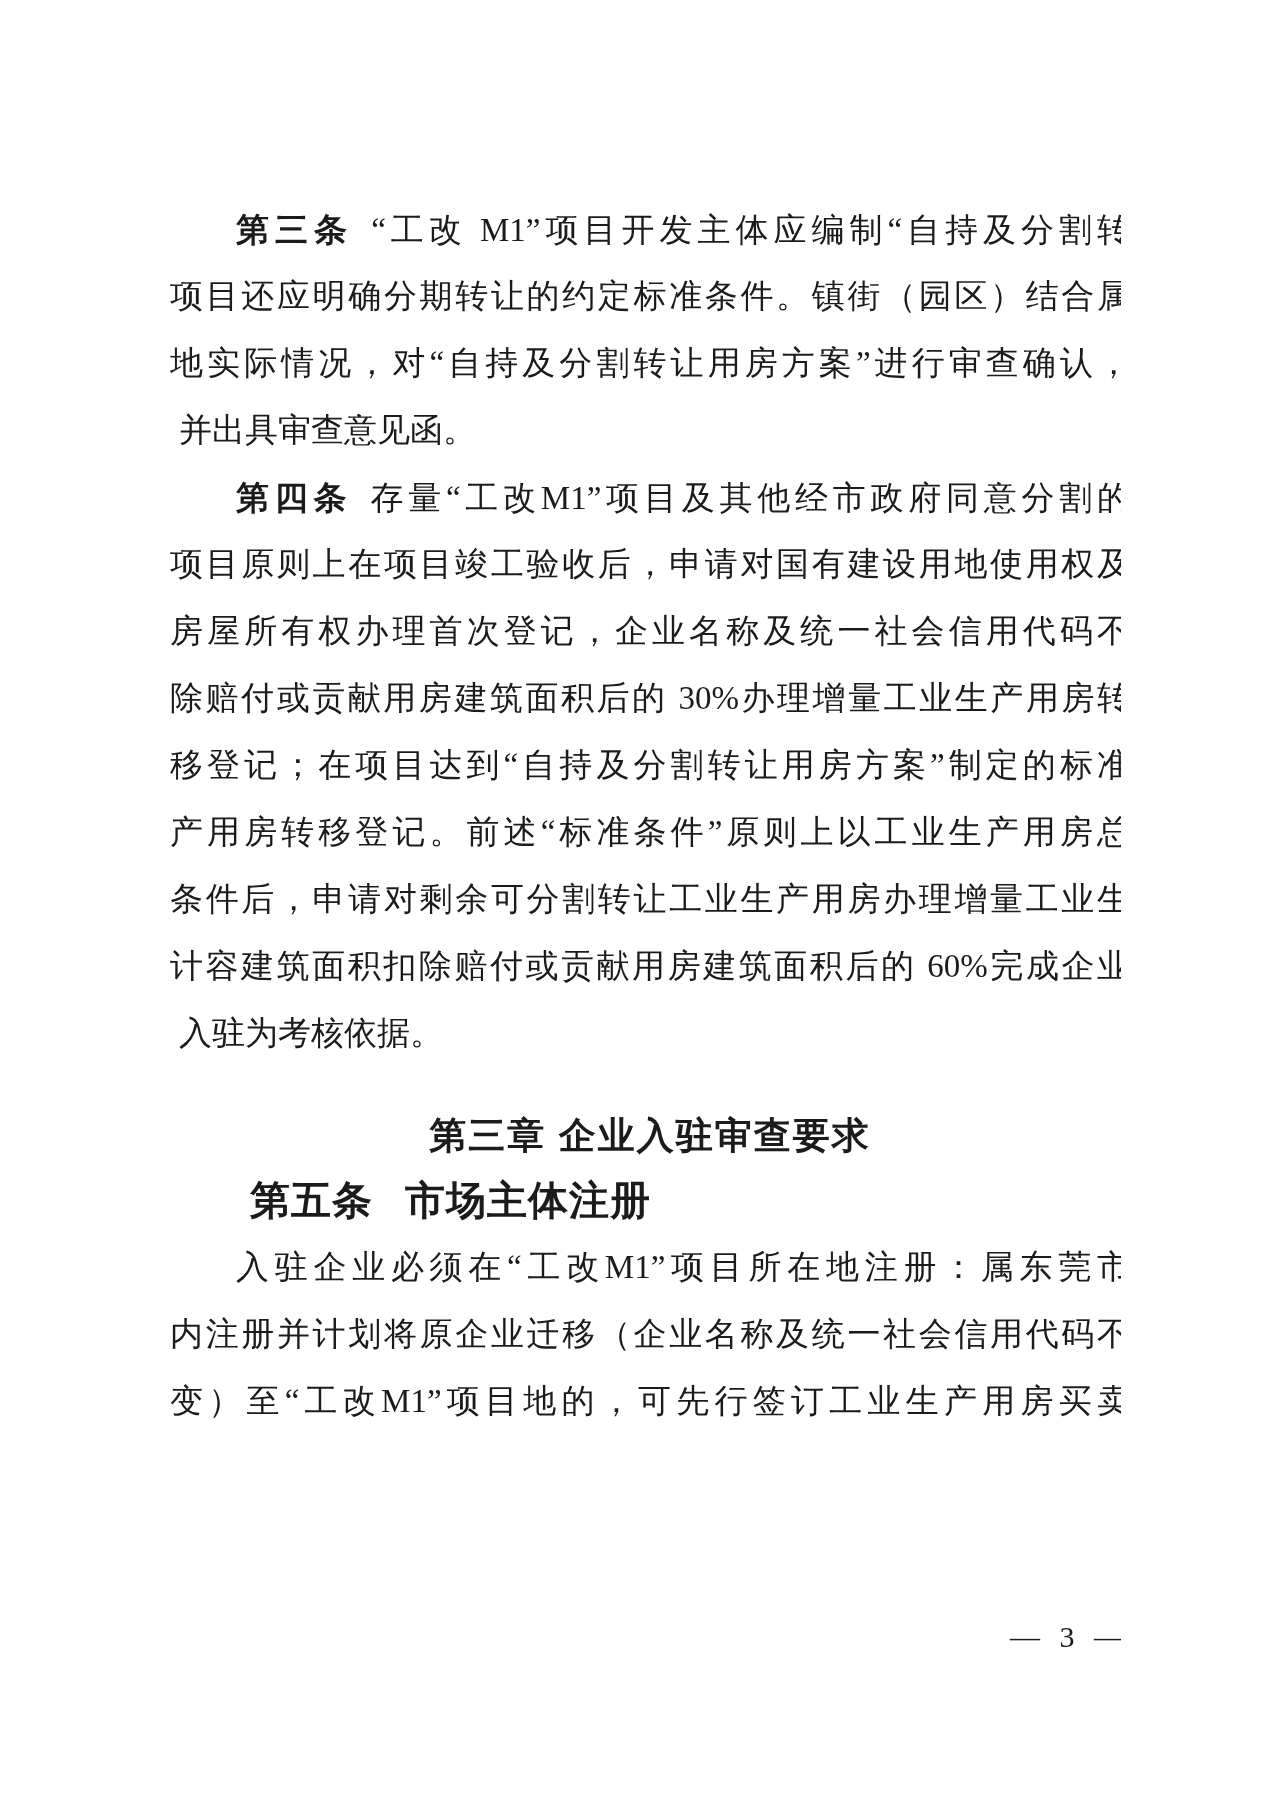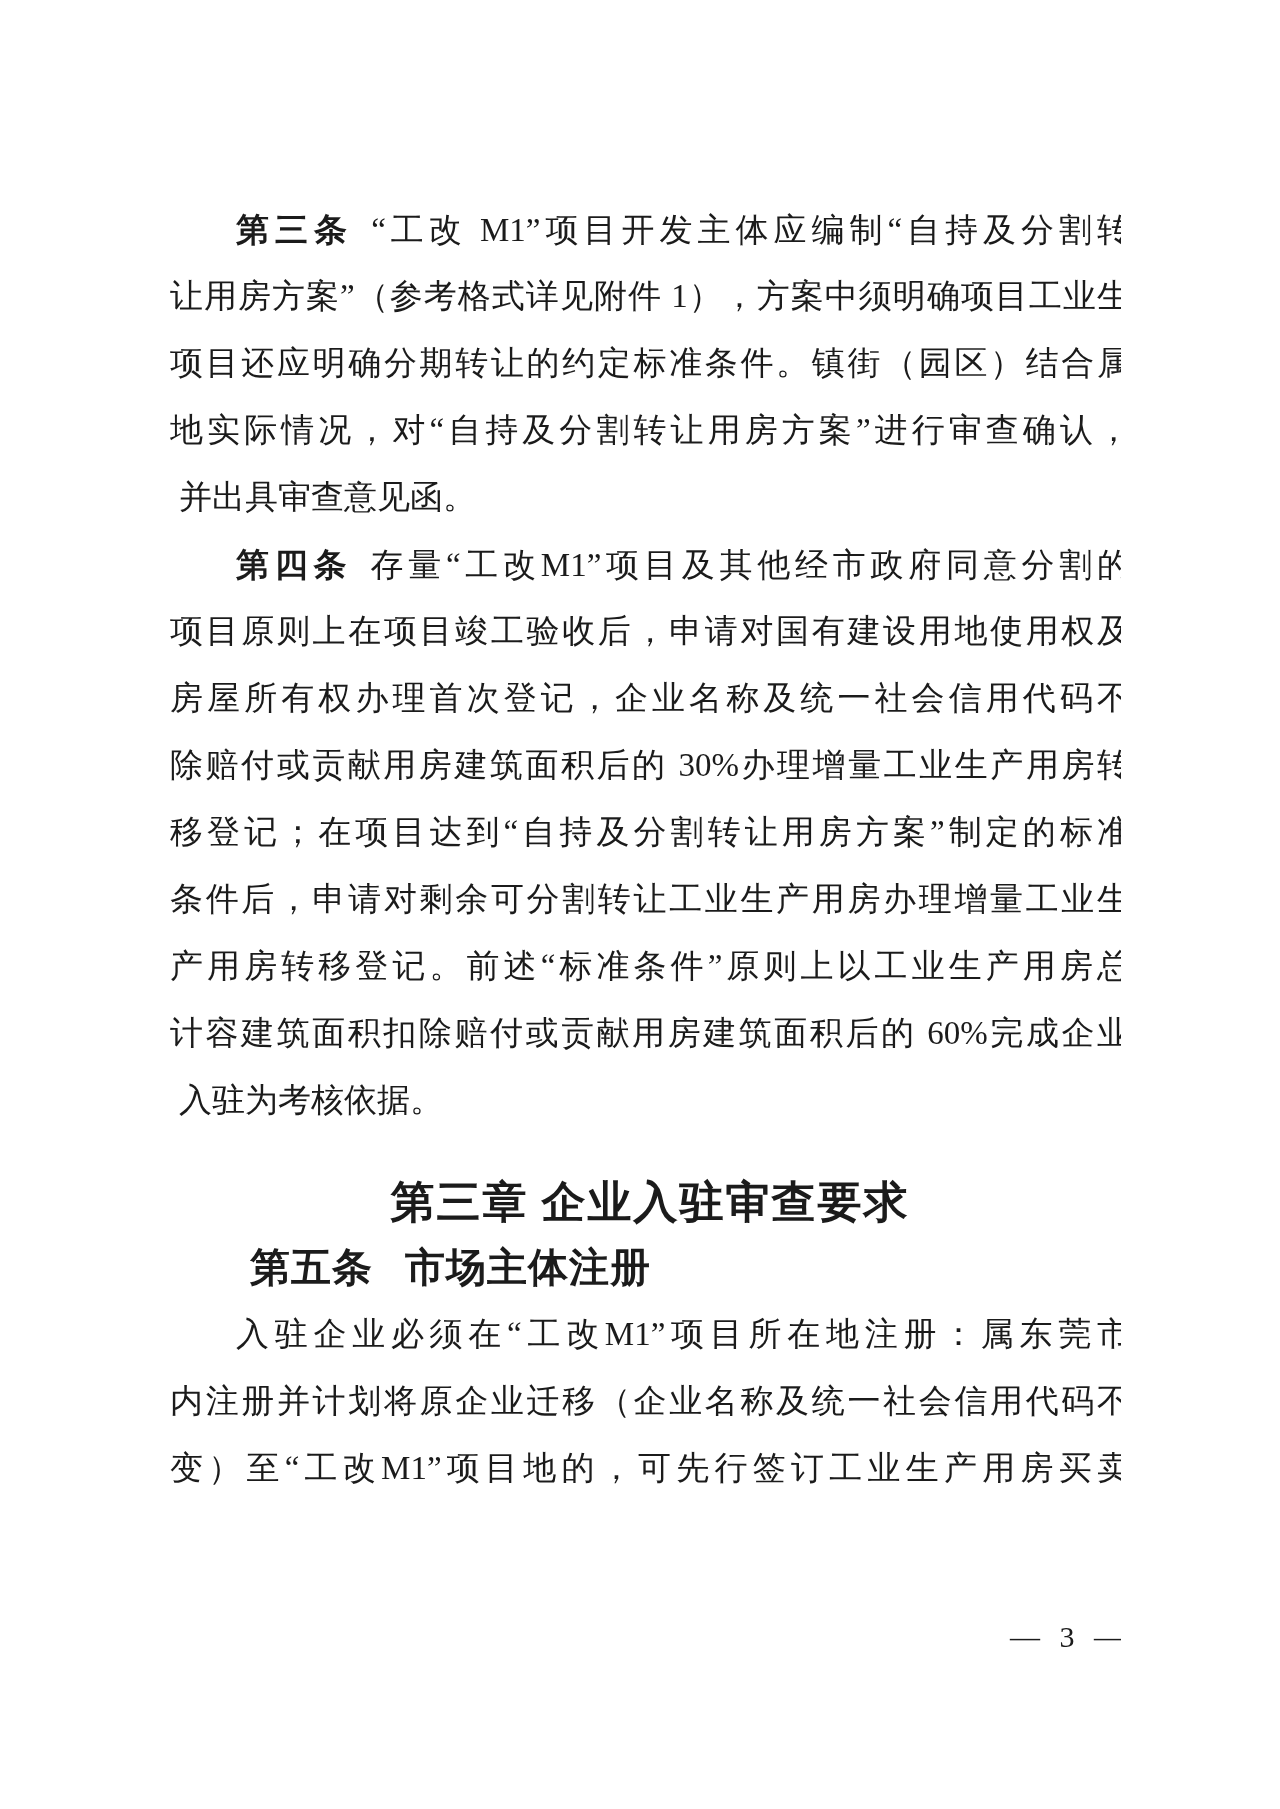--- a/index.html
+++ b/index.html
@@ -45,23 +45,23 @@
     font-weight: 700;
     margin-right: 0.55em;
     letter-spacing: 1px;
   }
   .chapter-heading {
     margin-top: 38px;
     line-height: 62px;
     height: 62px;
     text-align: right;
     text-align-last: center;
-    font-family: Liberation Serif, serif;
+    font-family: Liberation Sans, sans-serif;
     font-weight: 700;
-    font-size: 44px;
+    font-size: 37px;
     letter-spacing: 2px;
   }
   .article-heading {
     line-height: 67px;
     height: 67px;
     text-indent: 2em;
     font-family: "Liberation Sans", "DejaVu Sans", sans-serif;
     font-weight: 700;
     font-size: 40px;
     letter-spacing: 1px;
@@ -81,33 +81,32 @@
     color: #1b1b1b;
   }
 </style>
 </head>
 <body>
 
 <div class="page">
   <main class="content" id="doc-content">
       <div class="paragraph">
         <div class="line indent"><span class="lead">第三条</span>“工改 M1”项目开发主体应编制“自持及分割转</div>
-        <div class="line">让用房方案”（参考格式详见附件 1），方案中须明确项目工业生</div>
         <div class="line">项目还应明确分期转让的约定标准条件。镇街（园区）结合属</div>
         <div class="line">地实际情况，对“自持及分割转让用房方案”进行审查确认，</div>
         <div class="line flush-left">并出具审查意见函。</div>
       </div>
       <div class="paragraph">
         <div class="line indent"><span class="lead">第四条</span>存量“工改M1”项目及其他经市政府同意分割的</div>
         <div class="line">项目原则上在项目竣工验收后，申请对国有建设用地使用权及</div>
         <div class="line">房屋所有权办理首次登记，企业名称及统一社会信用代码不</div>
         <div class="line">除赔付或贡献用房建筑面积后的 30%办理增量工业生产用房转</div>
         <div class="line">移登记；在项目达到“自持及分割转让用房方案”制定的标准</div>
+        <div class="line">产用房转移登记。前述“标准条件”原则上以工业生产用房总</div>
         <div class="line">条件后，申请对剩余可分割转让工业生产用房办理增量工业生</div>
-        <div class="line">产用房转移登记。前述“标准条件”原则上以工业生产用房总</div>
         <div class="line">计容建筑面积扣除赔付或贡献用房建筑面积后的 60%完成企业</div>
         <div class="line flush-left">入驻为考核依据。</div>
       </div>
       <div class="chapter-heading">第三章 企业入驻审查要求</div>
       <div class="article-heading"><span class="lead">第五条</span>市场主体注册</div>
       <div class="paragraph">
         <div class="line indent">入驻企业必须在“工改M1”项目所在地注册：属东莞市</div>
         <div class="line">内注册并计划将原企业迁移（企业名称及统一社会信用代码不</div>
         <div class="line">变）至“工改M1”项目地的，可先行签订工业生产用房买卖</div>
       </div>

